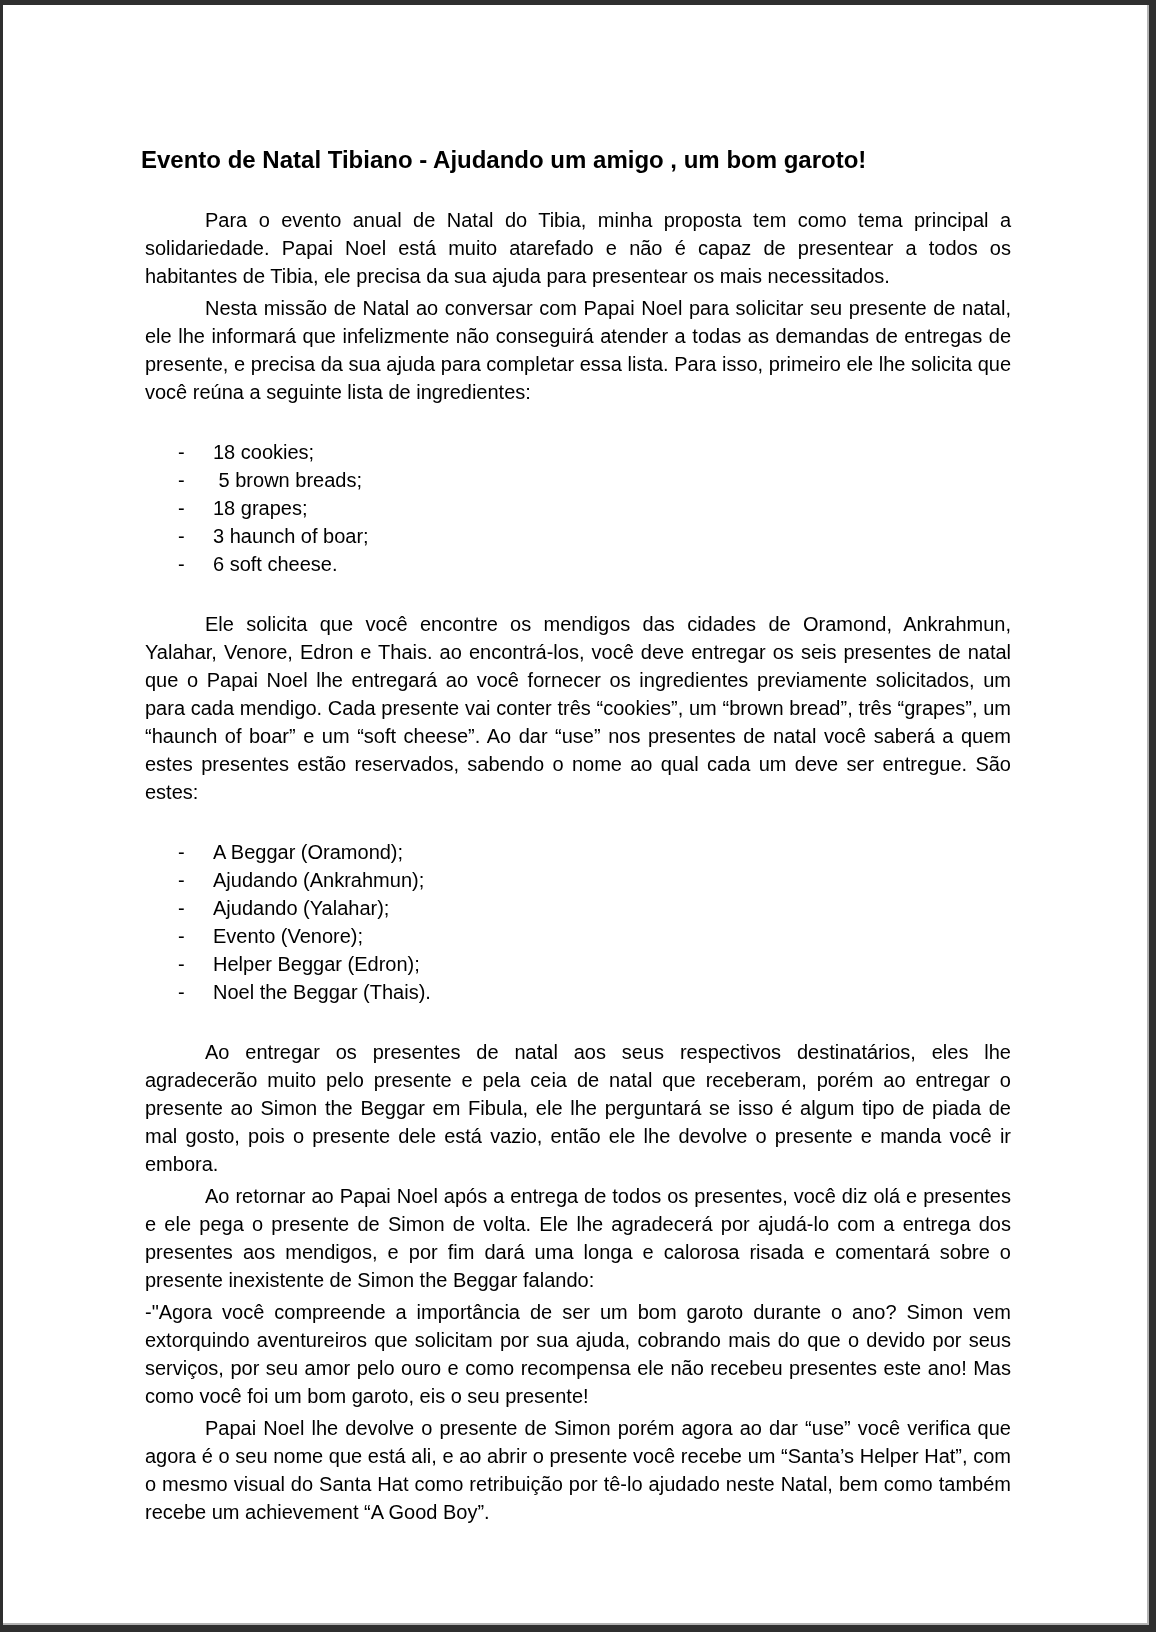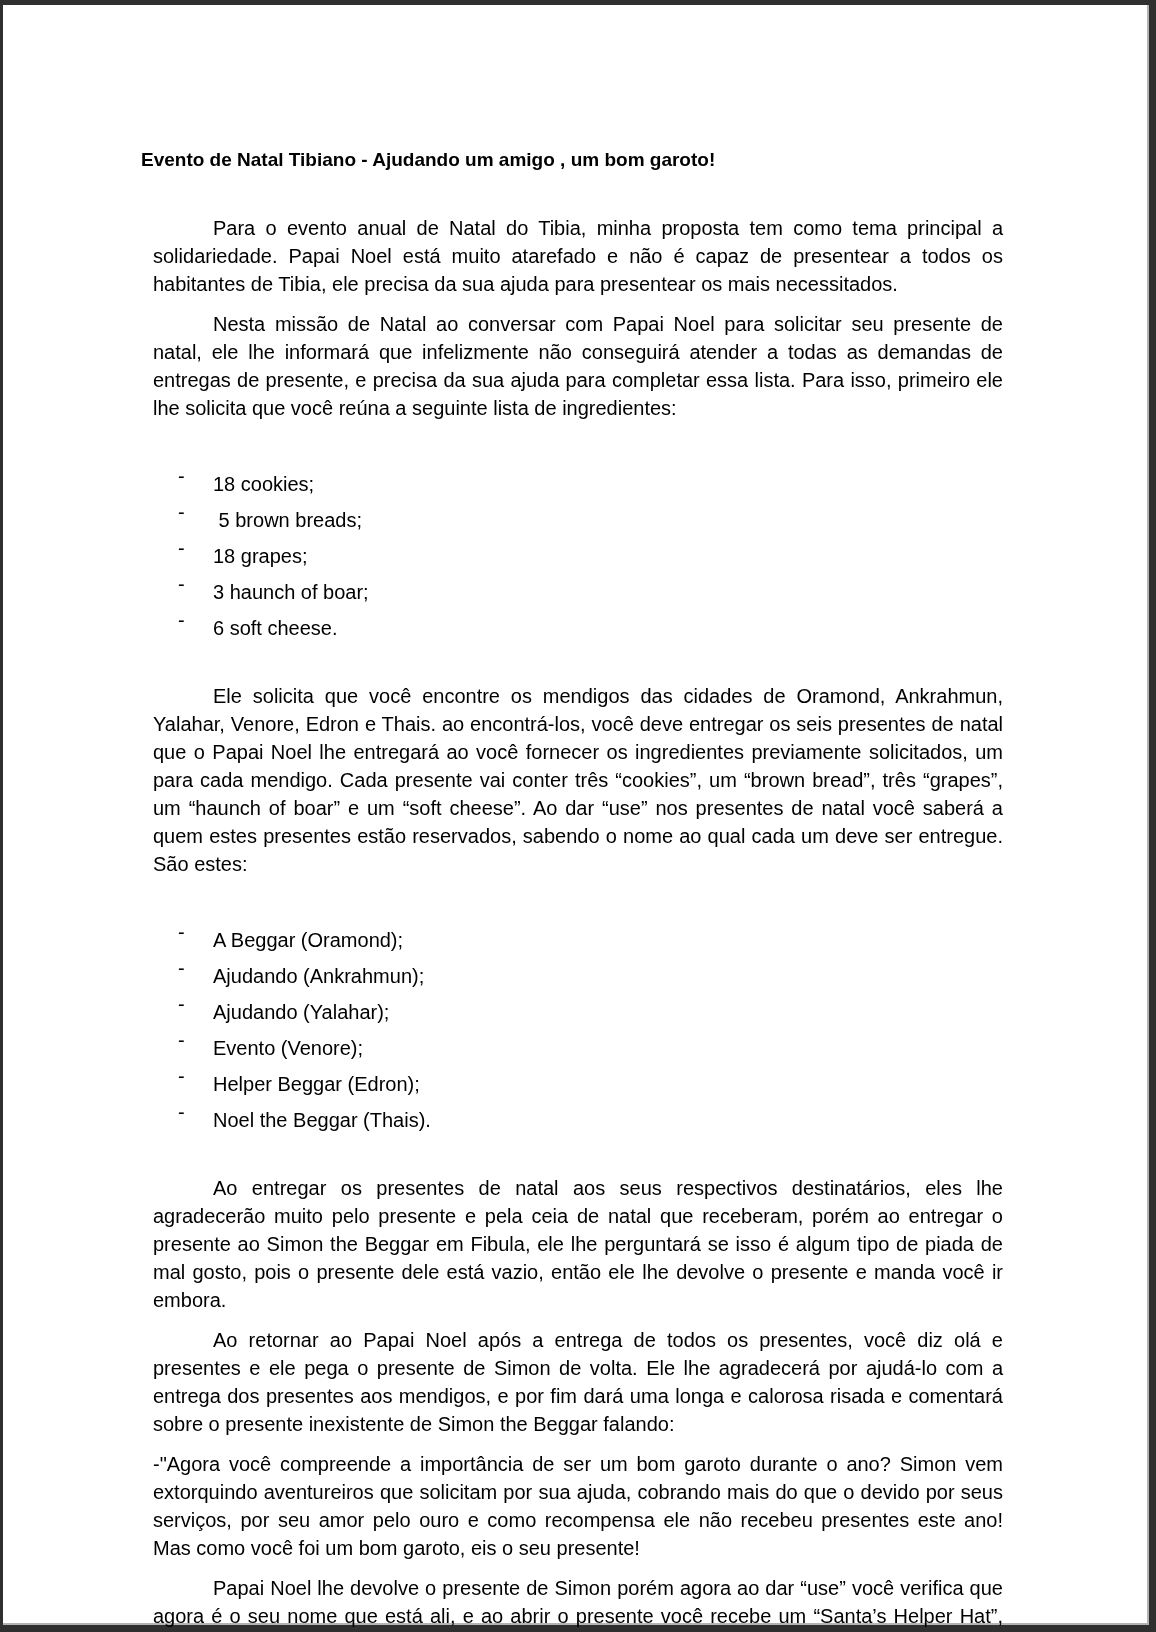--- a/index.html
+++ b/index.html
@@ -26,45 +26,44 @@
     left: 138px;
     top: 141px;
     width: 874px;
     font-family: "Liberation Sans", sans-serif;
     font-size: 20px;
     line-height: 28px;
     color: #000000;
   }
   .doc-title {
     margin: 0;
-    font-size: 19px;
+    font-size: 24px;
     line-height: 28px;
     font-weight: bold;
     text-align: left;
   }
   .blank { height: 28px; }
   p.para {
-    margin: 12px;
+    margin: 4px;
     text-align: justify;
   }
   p.para.ind { text-indent: 60px; }
   .li {
     display: flex;
     align-items: flex-start;
   }
   .li .dash {
     box-sizing: border-box;
     padding-left: 37px;
     width: 72px;
     flex: 0 0 72px;
   }
   .li .txt {
     white-space: pre-wrap;
     flex: 1 1 auto;
-    margin-top: 8px;
   }
 </style>
 </head>
 <body>
 
 <div class="page">
   <div class="content">
 
     <h1 class="doc-title">Evento de Natal Tibiano - Ajudando um amigo , um bom garoto!</h1>
 

